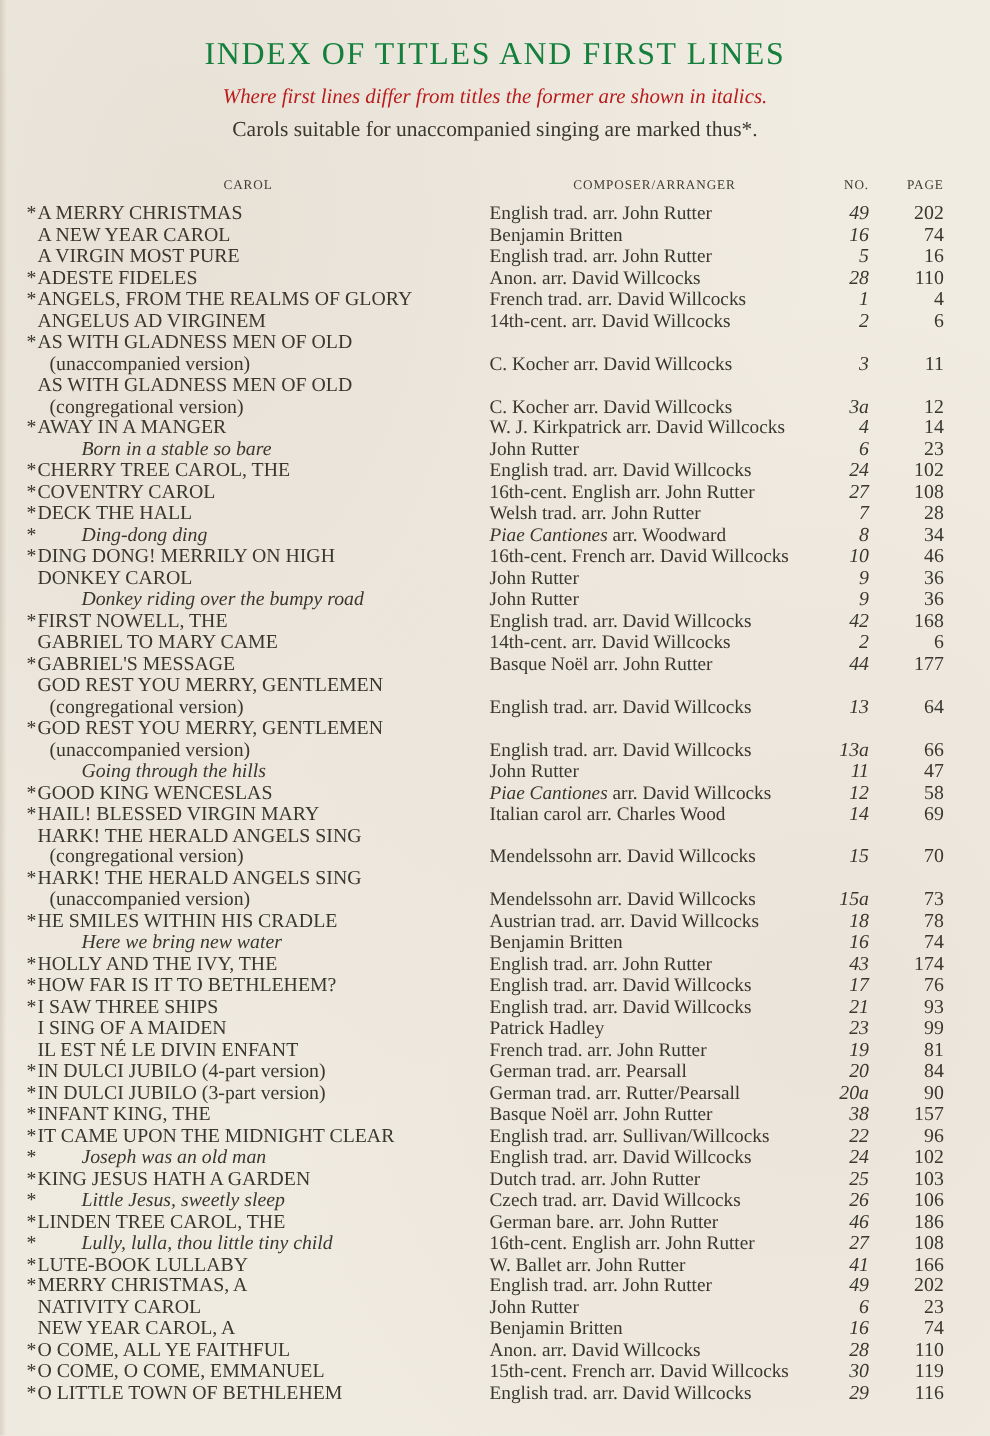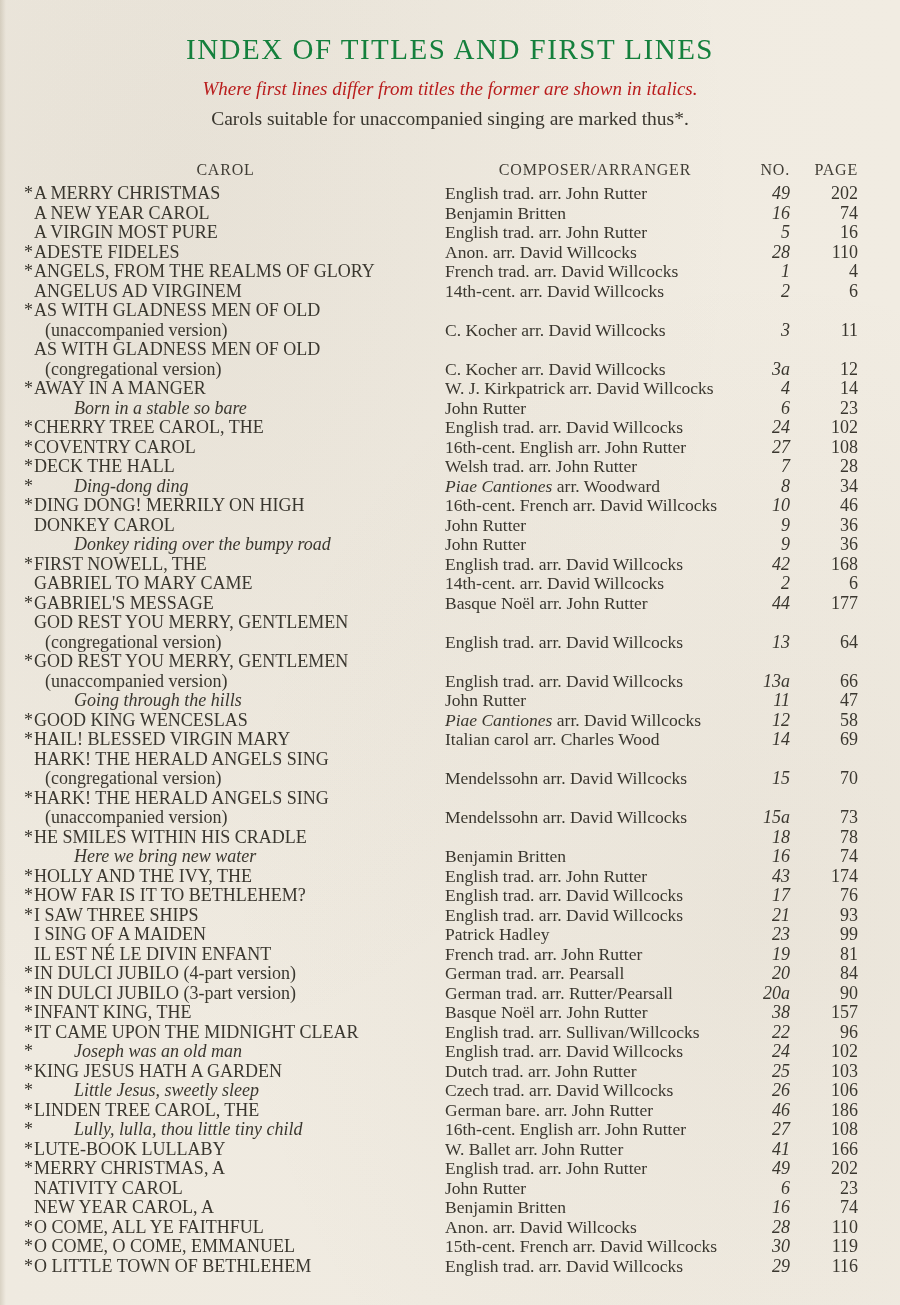--- a/index.html
+++ b/index.html
@@ -48,21 +48,21 @@
   .grid {
     display: grid;
     grid-template-columns: 10px 411px 300px 45px 68px;
     width: 834px;
   }
 
   .col-headers {
     position: absolute;
     top: 161px;
     left: 24px;
-    font-size: 16px;
+    font-size: 12px;
     letter-spacing: 0.8px;
     color: #403d35;
   }
   .col-headers .h-carol   { grid-column: 2; text-align: center; transform: translateX(-14px); }
   .col-headers .h-composer{ grid-column: 3; text-align: center; }
   .col-headers .h-no      { grid-column: 4; text-align: right; }
   .col-headers .h-page    { grid-column: 5; text-align: right; }
 
   .rows {
     position: absolute;
@@ -343,20 +343,21 @@
       <div class="row grid">
         <span class="cell-star"></span>
         <span class="cell-carol ind">(unaccompanied version)</span>
         <span class="cell-composer">Mendelssohn arr. David Willcocks</span>
         <span class="cell-no">15a</span>
         <span class="cell-page">73</span>
       </div>
       <div class="row grid">
         <span class="cell-star">*</span>
         <span class="cell-carol">HE SMILES WITHIN HIS CRADLE</span>
+        <span class="cell-composer">Austrian trad. arr. David Willcocks</span>
         <span class="cell-no">18</span>
         <span class="cell-page">78</span>
       </div>
       <div class="row grid">
         <span class="cell-star"></span>
         <span class="cell-carol it">Here we bring new water</span>
         <span class="cell-composer">Benjamin Britten</span>
         <span class="cell-no">16</span>
         <span class="cell-page">74</span>
       </div>

